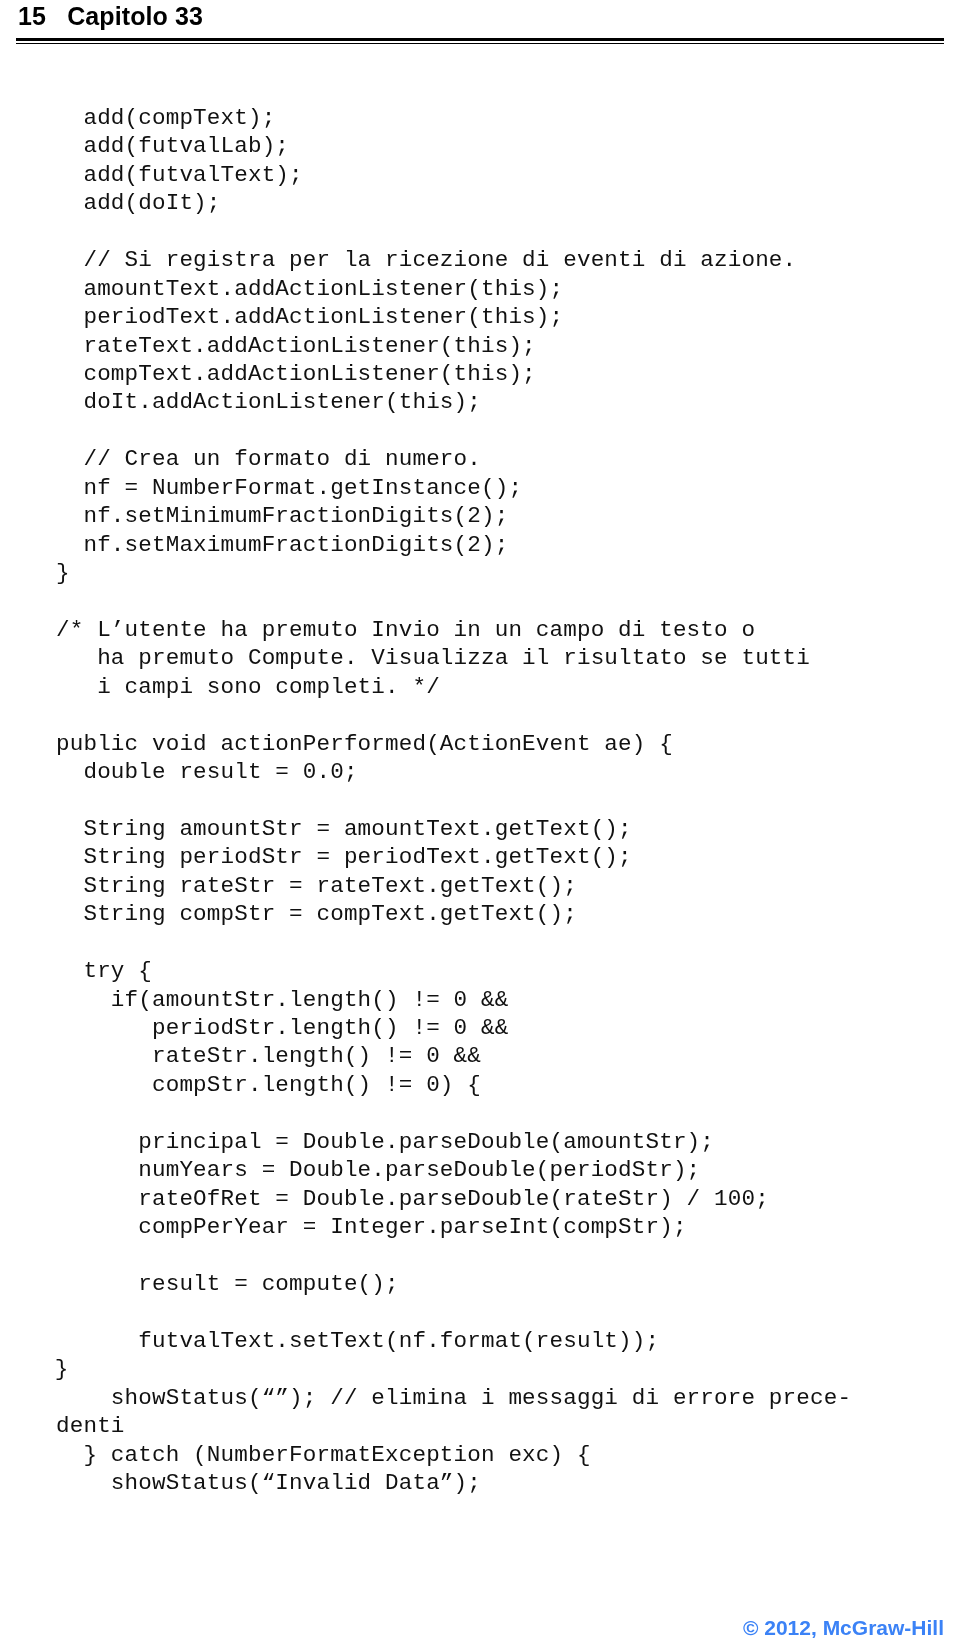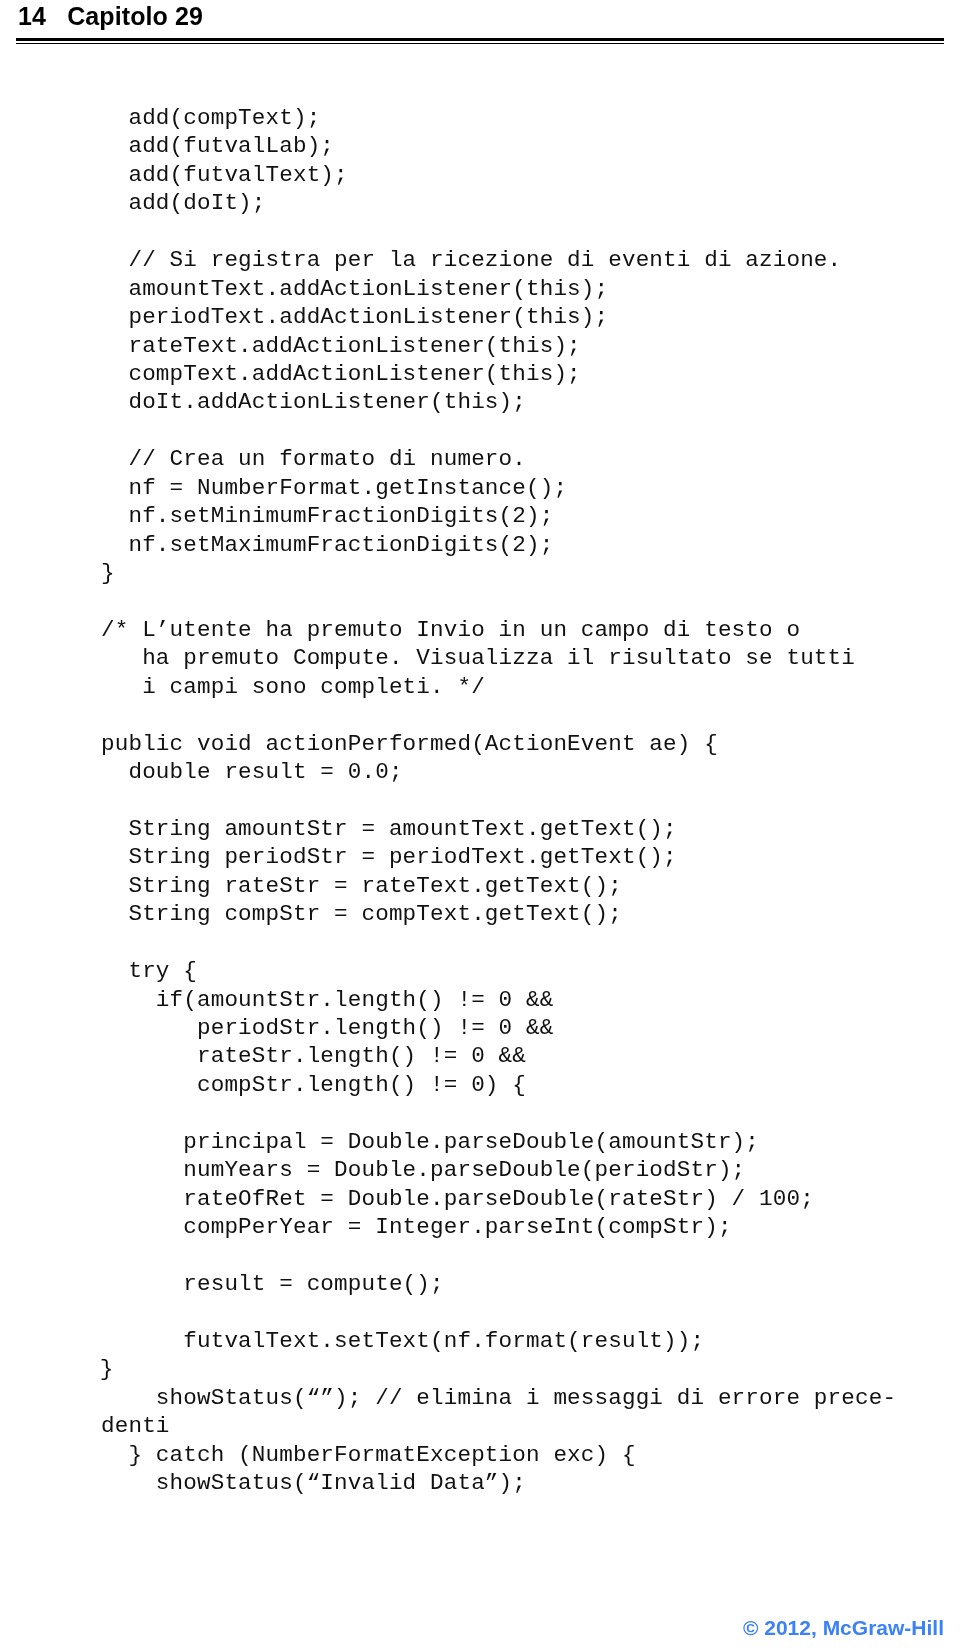--- a/index.html
+++ b/index.html
@@ -65,21 +65,20 @@
     position: absolute;
     left: 0px;
     top: 104px;
     width: 764px;
     font-family: "Liberation Mono", "DejaVu Sans Mono", monospace;
     font-size: 22.6px;
     line-height: 28.45px;
     letter-spacing: 0.15px;
     color: #111;
     white-space: pre;
-    margin-left: 45px;
   }
   .listing .ln {
     display: block;
     height: 28.45px;
     white-space: pre;
     padding-left: 56px;
   }
   
   .listing .ln.flush {
     padding-left: 0px;
@@ -99,21 +98,21 @@
     color: #3b82f6;
     white-space: pre;
   }
 </style>
 </head>
 <body>
 
 <div class="page">
 
   <div class="runhead">
-    <div class="runhead-text">14   Capitolo 29</div>
+    <div class="runhead-text">15   Capitolo 33</div>
     <div class="rule-thick"></div>
     <div class="rule-thin"></div>
   </div>
 
   <div class="listing" id="code-listing"><span class="ln">  add(compText);</span><span class="ln">  add(futvalLab);</span><span class="ln">  add(futvalText);</span><span class="ln">  add(doIt);</span><span class="ln blank">&nbsp;</span><span class="ln">  // Si registra per la ricezione di eventi di azione.</span><span class="ln">  amountText.addActionListener(this);</span><span class="ln">  periodText.addActionListener(this);</span><span class="ln">  rateText.addActionListener(this);</span><span class="ln">  compText.addActionListener(this);</span><span class="ln">  doIt.addActionListener(this);</span><span class="ln blank">&nbsp;</span><span class="ln">  // Crea un formato di numero.</span><span class="ln">  nf = NumberFormat.getInstance();</span><span class="ln">  nf.setMinimumFractionDigits(2);</span><span class="ln">  nf.setMaximumFractionDigits(2);</span><span class="ln">}</span><span class="ln blank">&nbsp;</span><span class="ln">/* L’utente ha premuto Invio in un campo di testo o</span><span class="ln">   ha premuto Compute. Visualizza il risultato se tutti</span><span class="ln">   i campi sono completi. */</span><span class="ln blank">&nbsp;</span><span class="ln">public void actionPerformed(ActionEvent ae) {</span><span class="ln">  double result = 0.0;</span><span class="ln blank">&nbsp;</span><span class="ln">  String amountStr = amountText.getText();</span><span class="ln">  String periodStr = periodText.getText();</span><span class="ln">  String rateStr = rateText.getText();</span><span class="ln">  String compStr = compText.getText();</span><span class="ln blank">&nbsp;</span><span class="ln">  try {</span><span class="ln">    if(amountStr.length() != 0 &amp;&amp;</span><span class="ln">       periodStr.length() != 0 &amp;&amp;</span><span class="ln">       rateStr.length() != 0 &amp;&amp;</span><span class="ln">       compStr.length() != 0) {</span><span class="ln blank">&nbsp;</span><span class="ln">      principal = Double.parseDouble(amountStr);</span><span class="ln">      numYears = Double.parseDouble(periodStr);</span><span class="ln">      rateOfRet = Double.parseDouble(rateStr) / 100;</span><span class="ln">      compPerYear = Integer.parseInt(compStr);</span><span class="ln blank">&nbsp;</span><span class="ln">      result = compute();</span><span class="ln blank">&nbsp;</span><span class="ln">      futvalText.setText(nf.format(result));</span><span class="ln flush">    }</span><span class="ln">    showStatus(“”); // elimina i messaggi di errore prece-</span><span class="ln">denti</span><span class="ln">  } catch (NumberFormatException exc) {</span><span class="ln">    showStatus(“Invalid Data”);</span></div>
 
   <div class="footer">© 2012, McGraw-Hill</div>
 
 </div>
 

